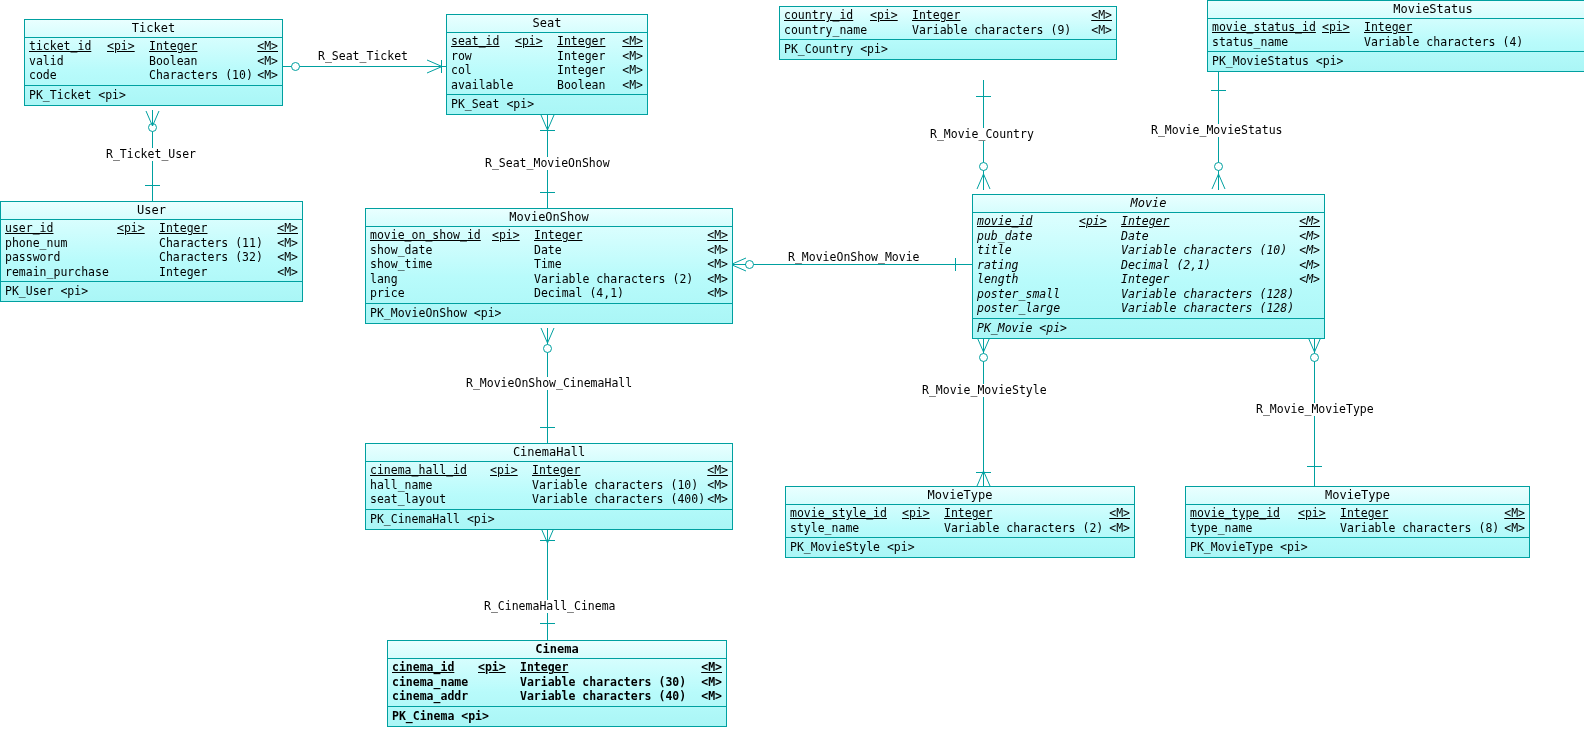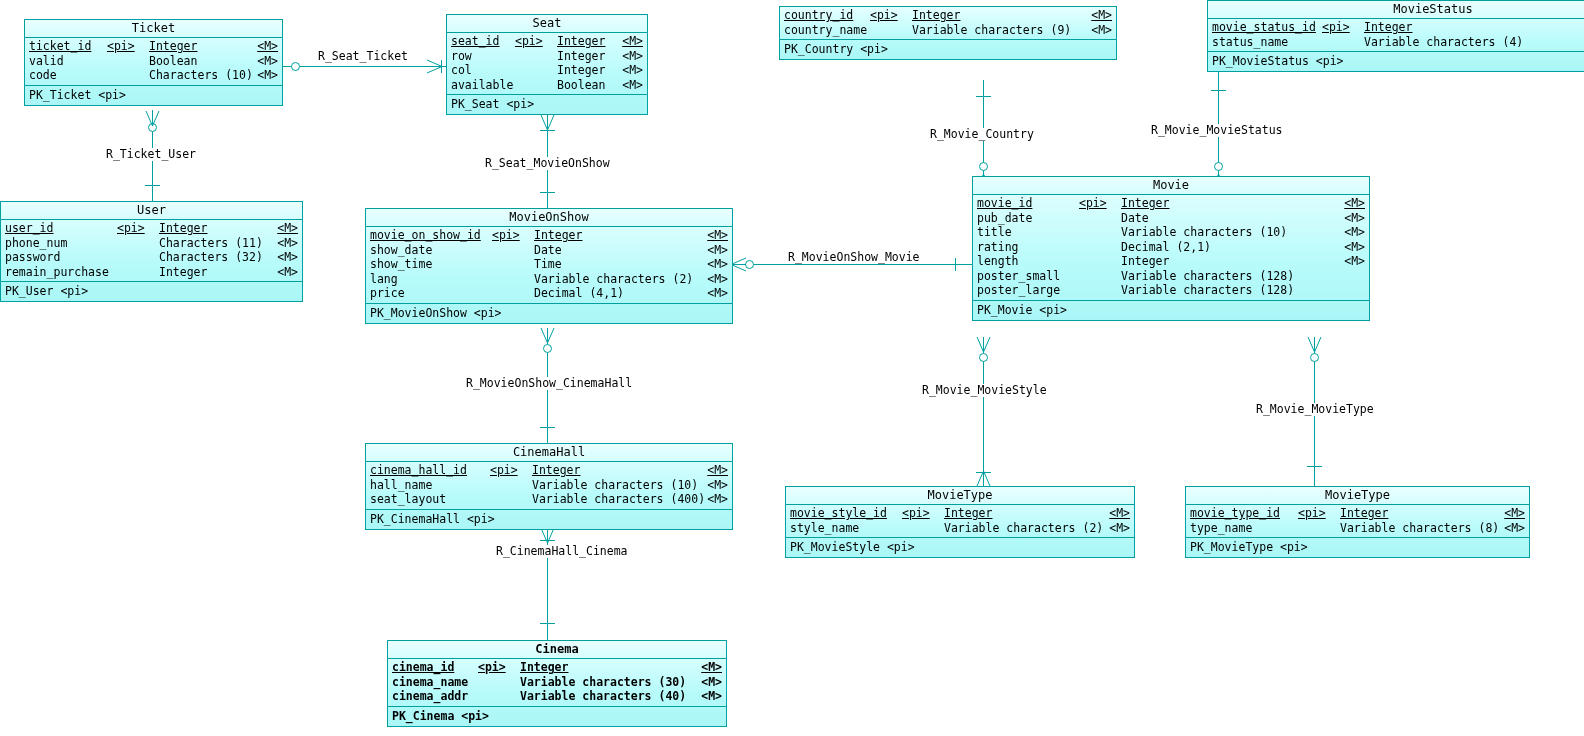--- a/index.html
+++ b/index.html
@@ -251,21 +251,21 @@
 
   <div class="rel-label" style="left:316px; top:50px;">R_Seat_Ticket</div>
   <div class="rel-label" style="left:104px; top:148px;">R_Ticket_User</div>
   <div class="rel-label" style="left:483px; top:157px;">R_Seat_MovieOnShow</div>
   <div class="rel-label" style="left:928px; top:128px;">R_Movie_Country</div>
   <div class="rel-label" style="left:1149px; top:124px;">R_Movie_MovieStatus</div>
   <div class="rel-label" style="left:786px; top:251px;">R_MovieOnShow_Movie</div>
   <div class="rel-label" style="left:464px; top:377px;">R_MovieOnShow_CinemaHall</div>
   <div class="rel-label" style="left:920px; top:384px;">R_Movie_MovieStyle</div>
   <div class="rel-label" style="left:1254px; top:403px;">R_Movie_MovieType</div>
-  <div class="rel-label" style="left:482px; top:545px;margin-left:12px;">R_CinemaHall_Cinema</div>
+  <div class="rel-label" style="left:482px; top:600px;">R_CinemaHall_Cinema</div>
 
   <div class="entity" style="left:24px; top:19px; width:259px;">
     <div class="entity-title">Ticket</div>
     <div class="attrs">
       <div class="attr">
         <span class="a-name u" style="width:78px">ticket_id</span>
         <span class="a-pi u" style="width:42px">&lt;pi&gt;</span>
         <span class="a-type u">Integer</span>
         <span class="a-m u">&lt;M&gt;</span>
       </div>
@@ -414,21 +414,21 @@
       <div class="attr">
         <span class="a-name" style="width:122px">price</span>
         <span class="a-pi" style="width:42px"></span>
         <span class="a-type">Decimal (4,1)</span>
         <span class="a-m">&lt;M&gt;</span>
       </div>
     </div>
     <div class="pk-row">PK_MovieOnShow &lt;pi&gt;</div>
   </div>
 
-  <div class="entity" style="left:972px; top:176px; width:398px;">
+  <div class="entity" style="left:972px; top:194px; width:353px;font-style:italic;">
     <div class="entity-title">Movie</div>
     <div class="attrs">
       <div class="attr">
         <span class="a-name u" style="width:102px">movie_id</span>
         <span class="a-pi u" style="width:42px">&lt;pi&gt;</span>
         <span class="a-type u">Integer</span>
         <span class="a-m u">&lt;M&gt;</span>
       </div>
       <div class="attr">
         <span class="a-name" style="width:102px">pub_date</span>

